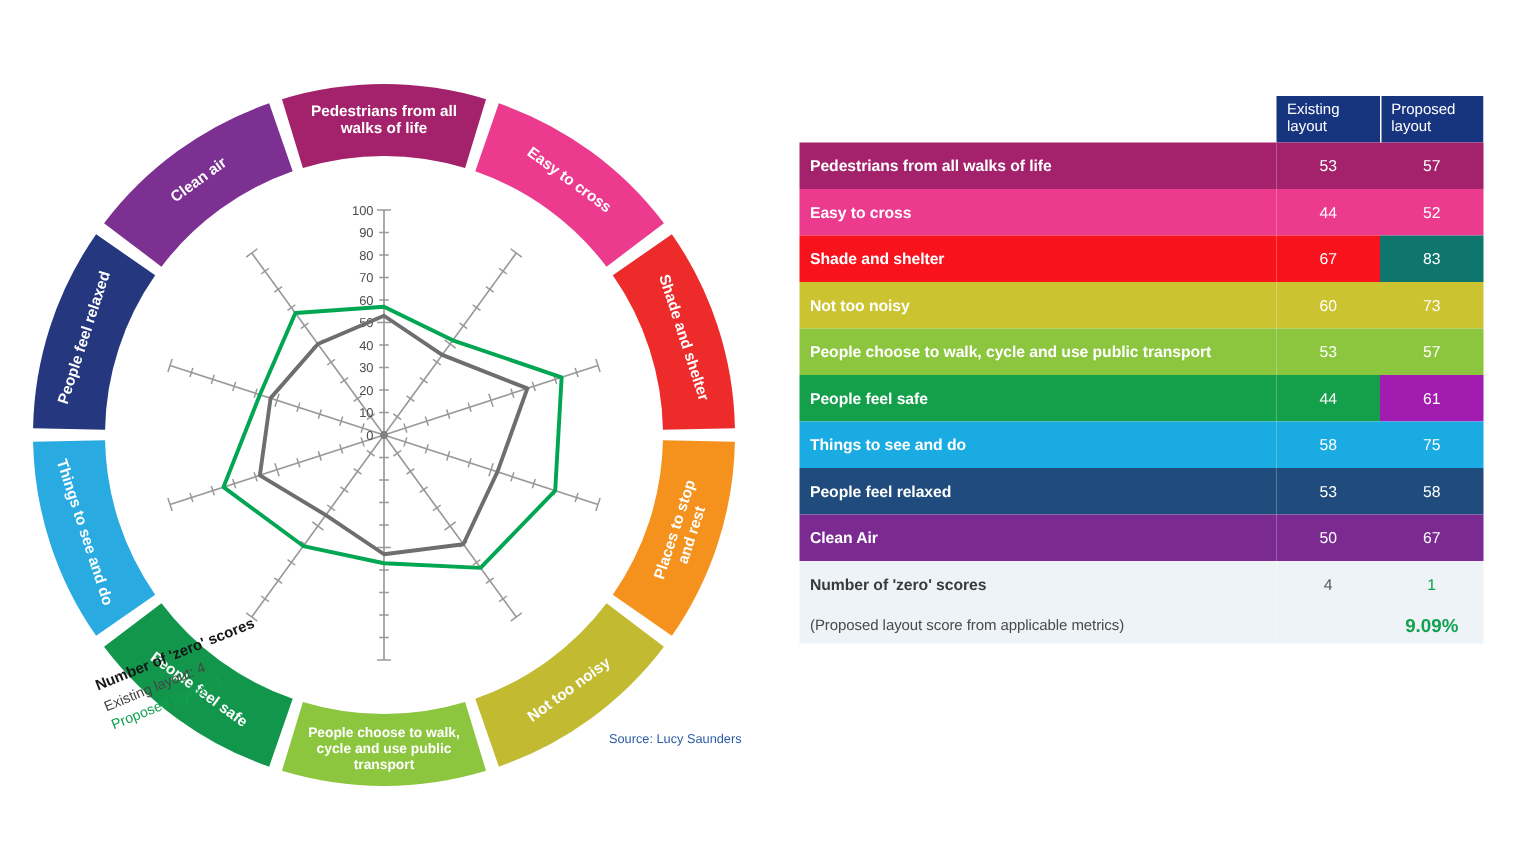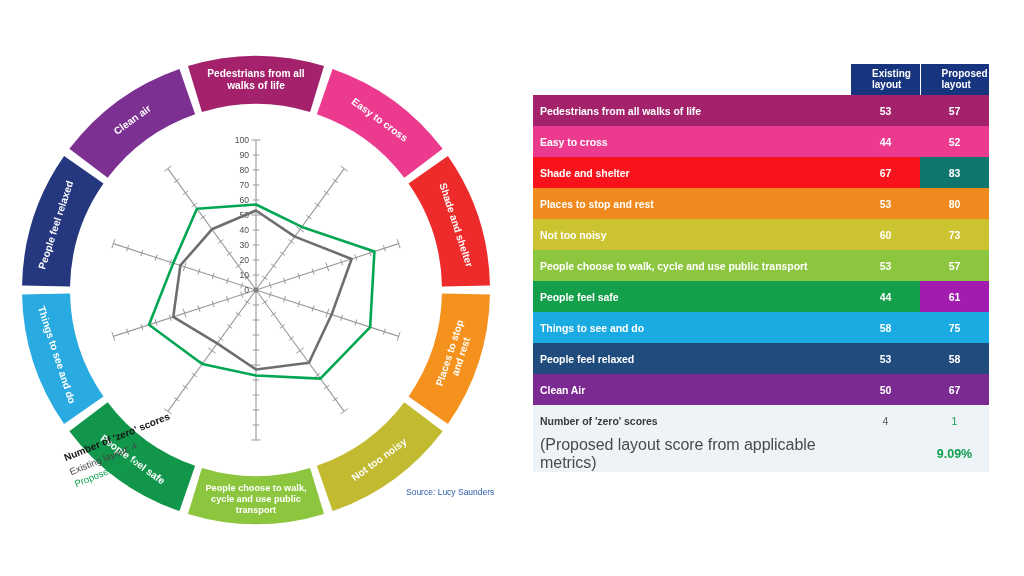--- a/index.html
+++ b/index.html
@@ -24,41 +24,41 @@
   }
 
   table.scores{
     position:absolute;left:21px;top:64px;
     border-collapse:collapse;width:456px;table-layout:fixed;
   }
   table.scores col.c-label{width:318px;}
   table.scores col.c-val{width:69px;}
 
   table.scores th{
-    background:#17357F;color:#ffffff;font-size:10px;font-weight:bold;
-    text-align:left;padding:4px 7px 5px 21px;vertical-align:top;
+    background:#17357F;color:#ffffff;font-size:10px;font-weight:normal;
+    text-align:left;padding:4px 7px 5px 7px;vertical-align:top;
     line-height:1.12;height:30px;box-sizing:border-box;
     border-right:1px solid #ffffff;
   }
   table.scores th.blank{background:#ffffff;border-right:none;}
   table.scores th span{display:block;}
 
   table.scores td{
     height:31px;padding:0 7px;font-size:10.5px;vertical-align:middle;
     box-sizing:border-box;
   }
   td.label{color:#ffffff;font-weight:bold;letter-spacing:-0.05px;}
-  td.val{color:#ffffff;text-align:center;font-size:13px;font-weight:700;}
+  td.val{color:#ffffff;text-align:center;font-size:13px;font-weight:400;}
 
   tr.summary td{background:#EDF3F7;}
   tr.summary td.label{color:#3A3A3A;font-weight:bold;}
   tr.summary td.val{color:#5A5A5A;font-weight:400;}
   tr.summary td.val.green{color:#12A150;}
   tr.note td{background:#EDF3F7;height:24px;}
-  tr.note td.label{color:#4A4A4A;font-weight:400;font-size:16px;}
+  tr.note td.label{color:#4A4A4A;font-weight:400;font-size:10px;}
   tr.note td.val{color:#12A150;font-weight:700;font-size:12.5px;}
 
   .source{
     position:absolute;left:406px;top:487px;
     font-size:8.5px;color:#2B5BA8;white-space:nowrap;
   }
   .zero-note{
     position:absolute;left:62px;top:452px;width:150px;
     transform:rotate(-22deg);transform-origin:0 0;
     line-height:1.45;
@@ -284,25 +284,20 @@
           <td class="label" style="background: rgb(236, 59, 143);">Easy to cross</td>
           <td class="val" style="background: rgb(236, 59, 143);">44</td>
           <td class="val" style="background: rgb(236, 59, 143);">52</td>
         </tr>
         <tr>
           <td class="label" style="background: rgb(248, 18, 27);">Shade and shelter</td>
           <td class="val" style="background: rgb(248, 18, 27);">67</td>
           <td class="val" style="background: #0f766e;">83</td>
         </tr>
         <tr>
-          <td class="label" style="background: rgb(240, 138, 30);">Places to stop and rest</td>
-          <td class="val" style="background: rgb(240, 138, 30);">53</td>
-          <td class="val" style="background: rgb(240, 138, 30);">80</td>
-        </tr>
-        <tr>
           <td class="label" style="background: rgb(204, 195, 48);">Not too noisy</td>
           <td class="val" style="background: rgb(204, 195, 48);">60</td>
           <td class="val" style="background: rgb(204, 195, 48);">73</td>
         </tr>
         <tr>
           <td class="label" style="background: rgb(140, 198, 62);">People choose to walk, cycle and use public transport</td>
           <td class="val" style="background: rgb(140, 198, 62);">53</td>
           <td class="val" style="background: rgb(140, 198, 62);">57</td>
         </tr>
         <tr>

